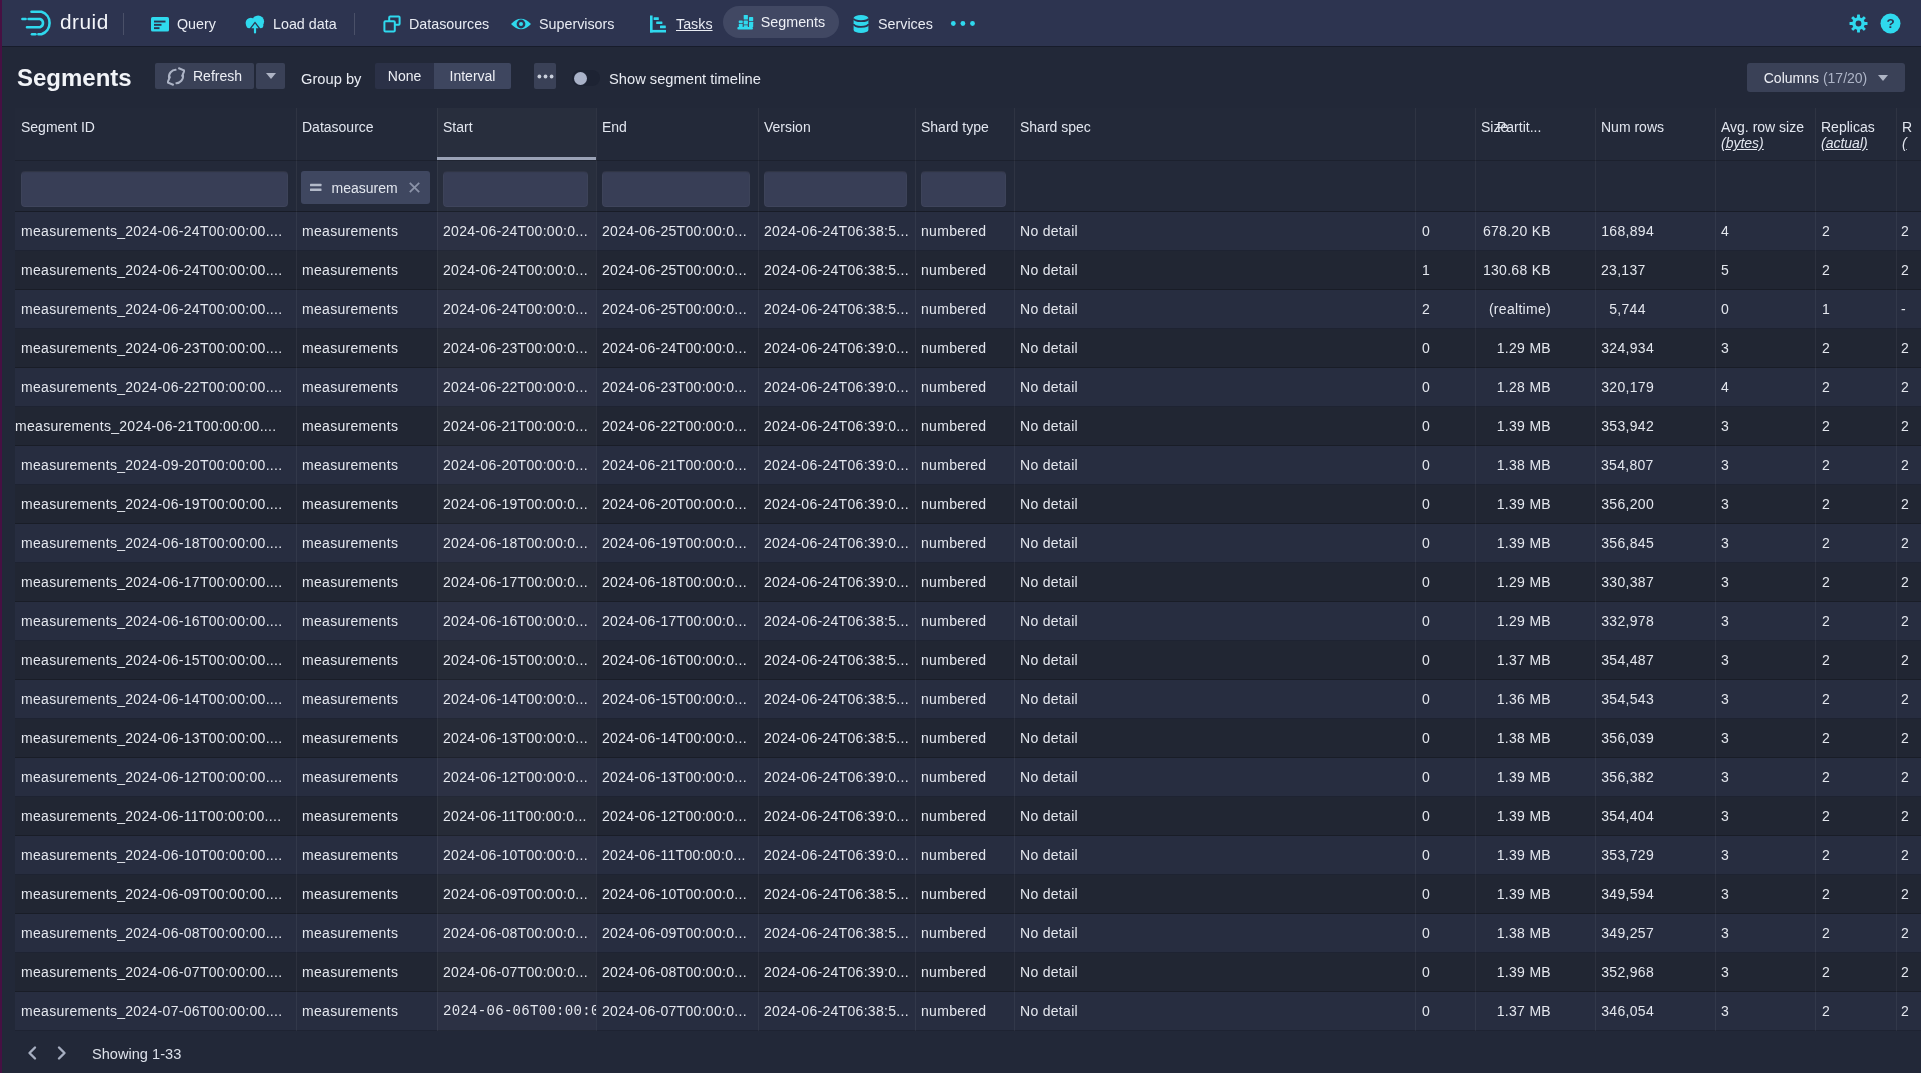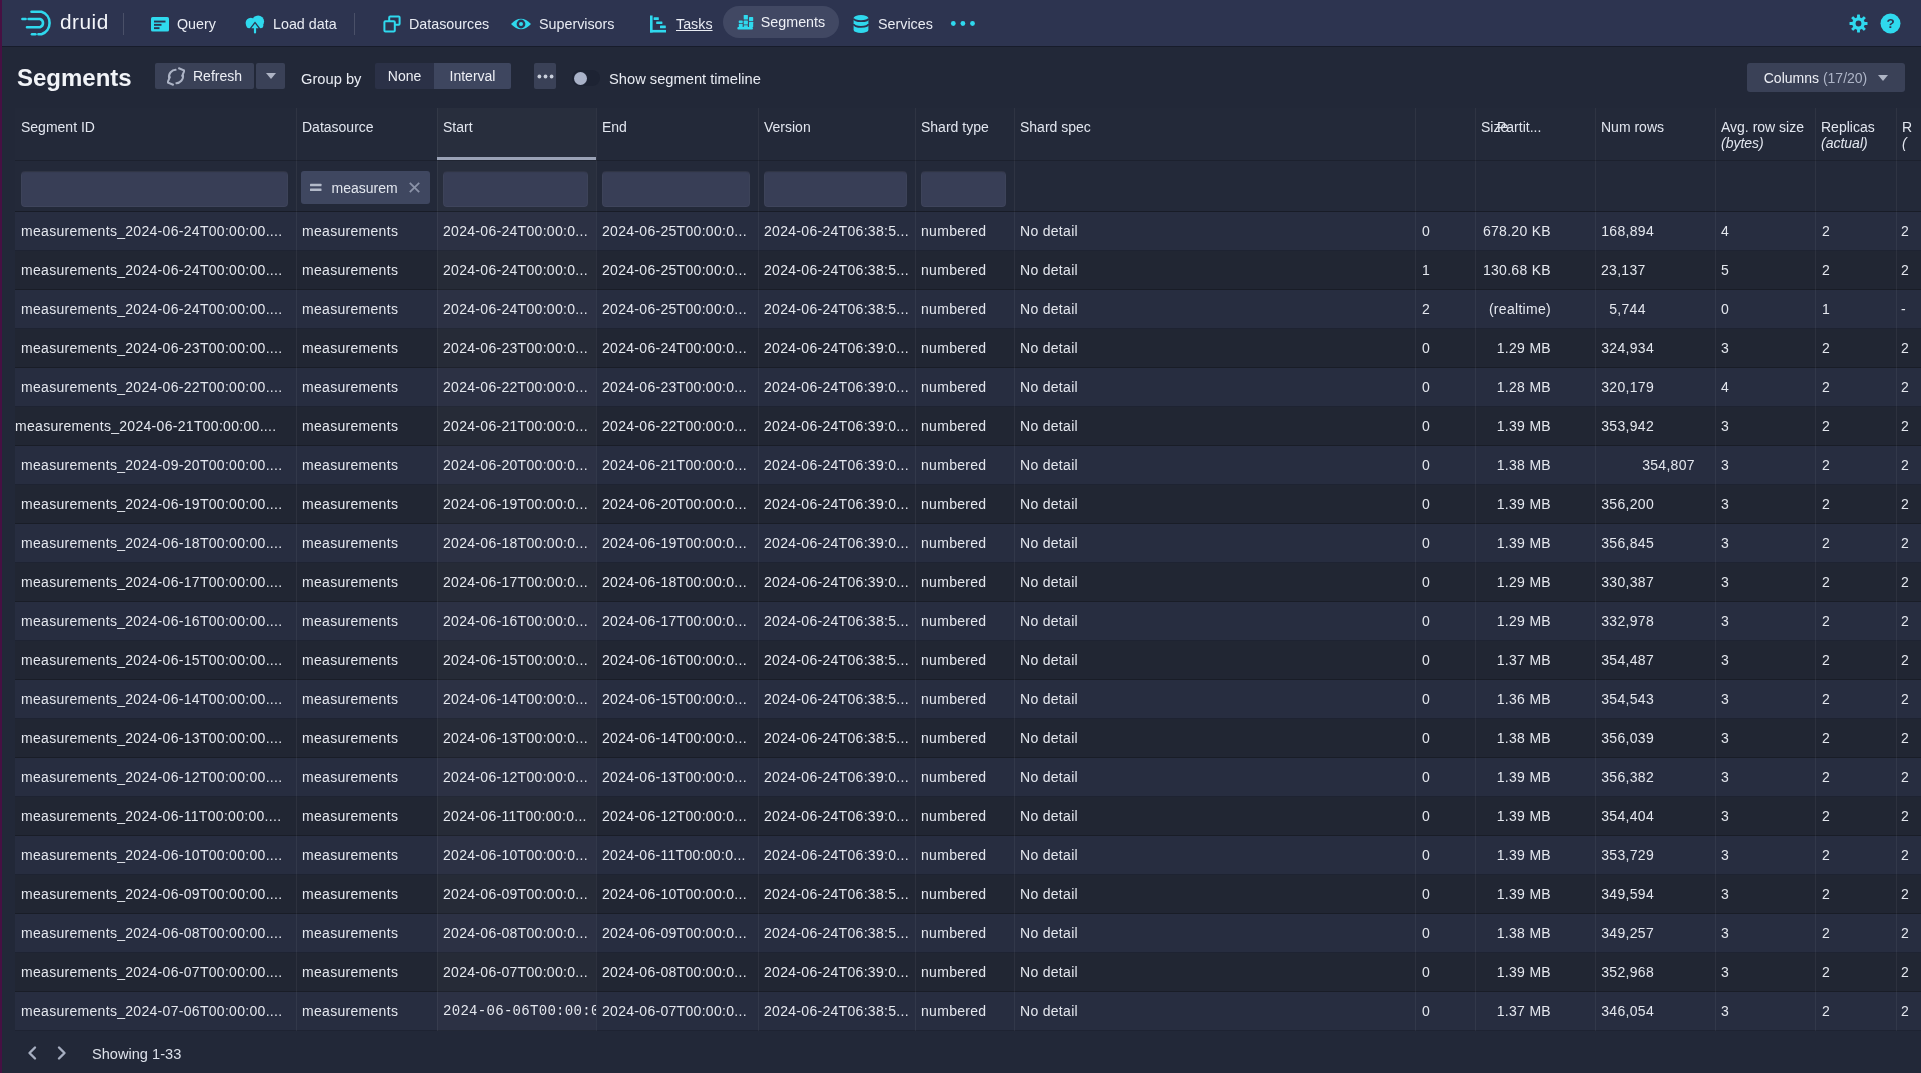--- a/index.html
+++ b/index.html
@@ -5,21 +5,21 @@
 body{background:#222838;font-family:"Liberation Sans",sans-serif;color:#e6e9f0;position:relative;}
 .abs{position:absolute;}
 .nav{position:absolute;left:0;top:0;width:1921px;height:47px;background:#2d3450;border-bottom:1px solid #171c2b;}
 .navitem{position:absolute;top:0;height:47px;display:flex;align-items:center;font-size:14.3px;color:#e9ecf3;}
 .navitem svg{margin-right:7px;}
 .navdiv{position:absolute;top:13px;width:1px;height:22px;background:#4a5068;}
 .pill{position:absolute;left:723px;top:6px;width:116px;height:32px;background:#414863;border-radius:16px;display:flex;align-items:center;justify-content:center;font-size:14.3px;color:#eef0f6;}
 .pill svg{margin-right:7px;}
 .btn{position:absolute;background:#3a4157;border-radius:2px;display:flex;align-items:center;justify-content:center;font-size:14px;color:#edeff5;}
 .hcell{position:absolute;top:108px;height:52px;padding:11px 6px 0 6px;font-size:14px;color:#e2e6ef;line-height:16px;overflow:hidden;white-space:nowrap;}
-.hcell i{font-style:italic;}
+.hcell i{font-style:italic;text-decoration:underline;}
 .fin{position:absolute;top:171px;height:36px;background:#383e56;border-radius:4px;box-shadow:inset 0 0 0 1px rgba(255,255,255,0.04), inset 0 1px 1px rgba(0,0,0,0.3);}
 .cell{position:absolute;height:39px;line-height:38px;font-size:14px;color:#e4e7ee;padding:0 6px;white-space:nowrap;overflow:hidden;letter-spacing:0.3px;}
 .gline{position:absolute;top:108px;width:1px;height:923px;background:rgba(255,255,255,0.055);}
 </style></head><body>
 
 <div class="nav">
 <svg class="abs" style="left:20px;top:8px" width="36" height="30" viewBox="0 0 36 30" fill="none" stroke="#2fd9ee" stroke-width="2.6" stroke-linecap="round">
 <path d="M11.5,3.8 H21.5 A11.8,11.8 0 0 1 21.5,26.2 H18.4"></path>
 <path d="M15.4,26.2 H12.0"></path>
 <path d="M8.6,11.0 H20.0 A4.3,4.3 0 0 1 20.0,19.2 H7.0"></path>
@@ -322,21 +322,21 @@
 <div class="cell" style="left:1896px;top:407px;width:25px;padding:0 6px 0 5px;">2</div>
 <div class="cell" style="left:15px;top:446px;width:281px;padding:0 6px 0 6px;">measurements_2024-09-20T00:00:00....</div>
 <div class="cell" style="left:296px;top:446px;width:141px;padding:0 6px 0 6px;">measurements</div>
 <div class="cell" style="left:437px;top:446px;width:159px;padding:0 6px 0 6px;">2024-06-20T00:00:0...</div>
 <div class="cell" style="left:596px;top:446px;width:162px;padding:0 6px 0 6px;">2024-06-21T00:00:0...</div>
 <div class="cell" style="left:758px;top:446px;width:157px;padding:0 6px 0 6px;">2024-06-24T06:39:0...</div>
 <div class="cell" style="left:915px;top:446px;width:99px;padding:0 6px 0 6px;">numbered</div>
 <div class="cell" style="left:1014px;top:446px;width:401px;padding:0 6px 0 6px;">No detail</div>
 <div class="cell" style="left:1415px;top:446px;width:60px;padding:0 6px 0 7px;">0</div>
 <div class="cell" style="left:1475px;top:446px;width:120px;padding:0 44px 0 6px;text-align:right;">1.38 MB</div>
-<div class="cell" style="left:1595px;top:446px;width:120px;padding:0 61px 0 6px;text-align:center;margin-left:41px;">354,807</div>
+<div class="cell" style="left:1595px;top:446px;width:120px;padding:0 61px 0 6px;text-align:left;">354,807</div>
 <div class="cell" style="left:1715px;top:446px;width:100px;padding:0 6px 0 6px;">3</div>
 <div class="cell" style="left:1815px;top:446px;width:81px;padding:0 6px 0 7px;">2</div>
 <div class="cell" style="left:1896px;top:446px;width:25px;padding:0 6px 0 5px;">2</div>
 <div class="cell" style="left:15px;top:485px;width:281px;padding:0 6px 0 6px;">measurements_2024-06-19T00:00:00....</div>
 <div class="cell" style="left:296px;top:485px;width:141px;padding:0 6px 0 6px;">measurements</div>
 <div class="cell" style="left:437px;top:485px;width:159px;padding:0 6px 0 6px;">2024-06-19T00:00:0...</div>
 <div class="cell" style="left:596px;top:485px;width:162px;padding:0 6px 0 6px;">2024-06-20T00:00:0...</div>
 <div class="cell" style="left:758px;top:485px;width:157px;padding:0 6px 0 6px;">2024-06-24T06:39:0...</div>
 <div class="cell" style="left:915px;top:485px;width:99px;padding:0 6px 0 6px;">numbered</div>
 <div class="cell" style="left:1014px;top:485px;width:401px;padding:0 6px 0 6px;">No detail</div>

